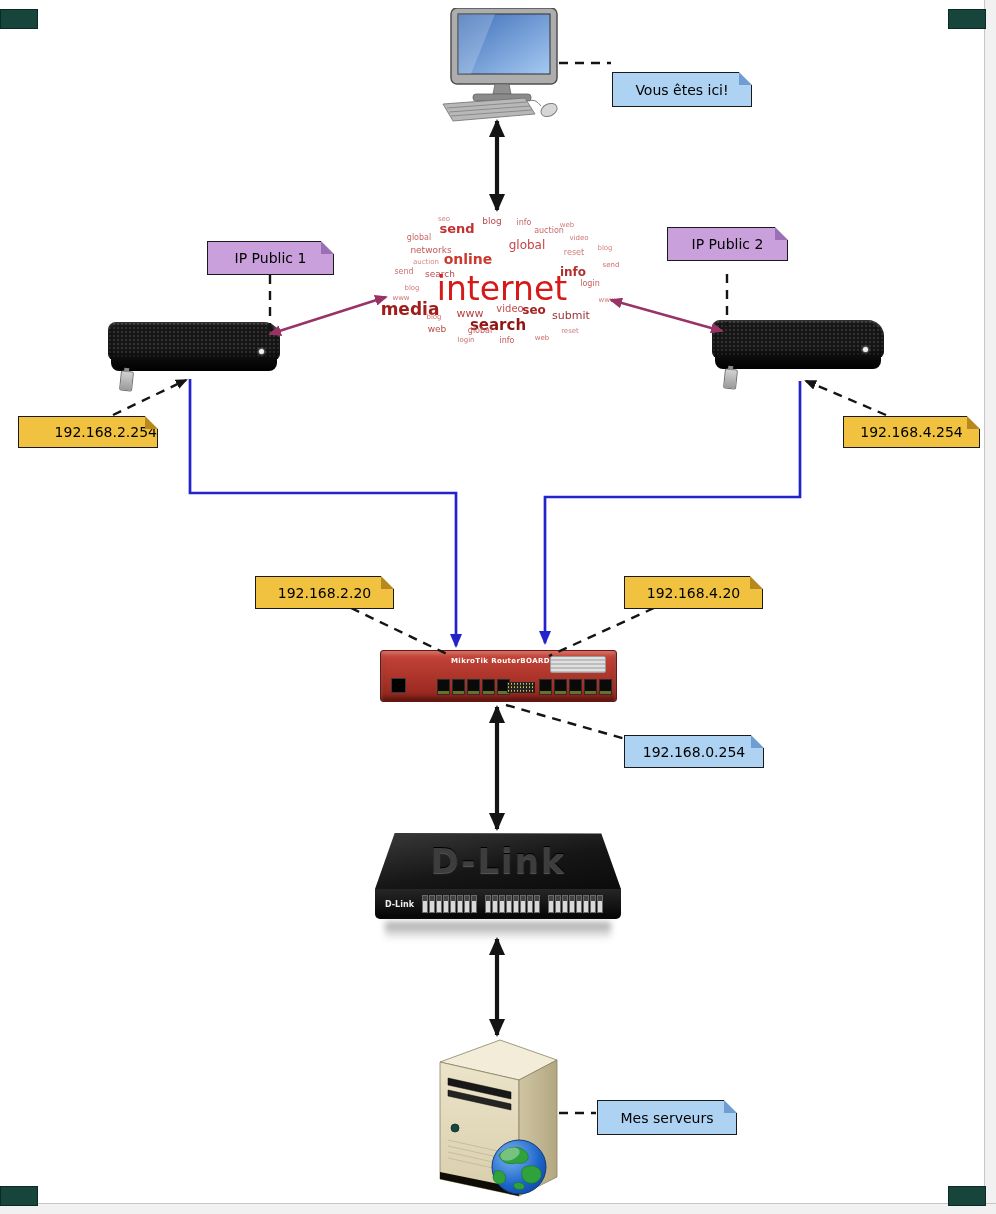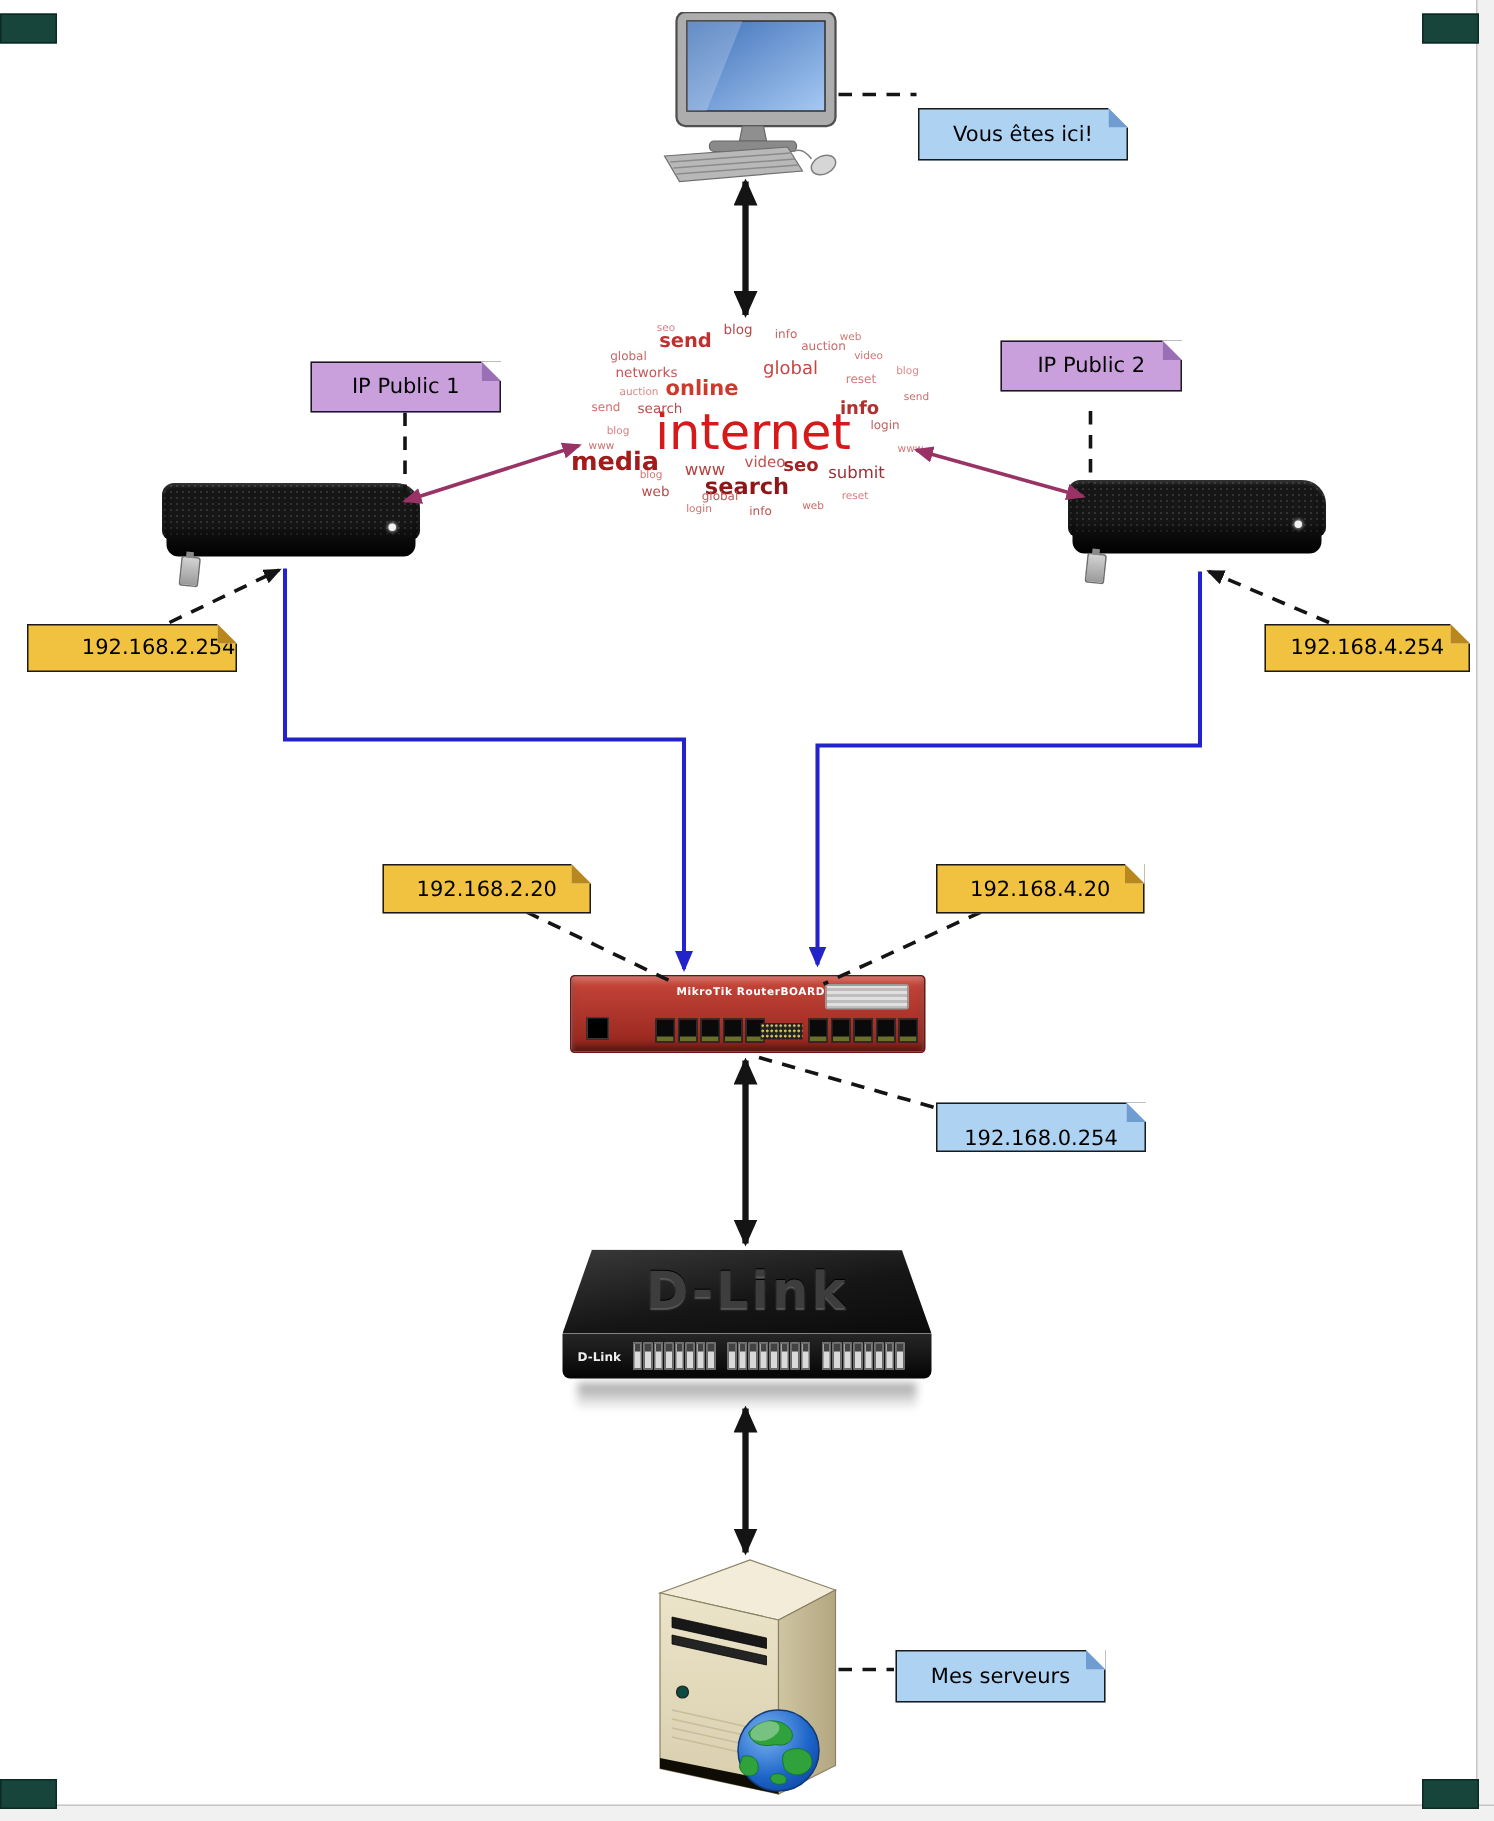--- a/index.html
+++ b/index.html
@@ -308,21 +308,21 @@
     <span>192.168.4.254</span>
   </div>
   <div class="note" style="left: 255px; top: 576px; width: 137px; height: 31px; --c: #f0c23f; --cd: #b8871e;">
     <span class="fold"></span>
     <span>192.168.2.20</span>
   </div>
   <div class="note" style="left: 624px; top: 576px; width: 137px; height: 31px; --c: #f0c23f; --cd: #b8871e;">
     <span class="fold"></span>
     <span>192.168.4.20</span>
   </div>
-  <div class="note" style="left: 624px; top: 735px; width: 138px; height: 31px; align-items: flex-end; --c: #aed3f2; --cd: #6f9dd1;">
+  <div class="note" style="left: 624px; top: 735px; width: 138px; height: 31px; --c: #aed3f2; --cd: #6f9dd1;">
     <span class="fold"></span>
     <span>192.168.0.254</span>
   </div>
   <div class="note" style="left: 597px; top: 1100px; width: 138px; height: 33px; --c: #aed3f2; --cd: #6f9dd1;">
     <span class="fold"></span>
     <span>Mes serveurs</span>
   </div>
 
 </div>
 

